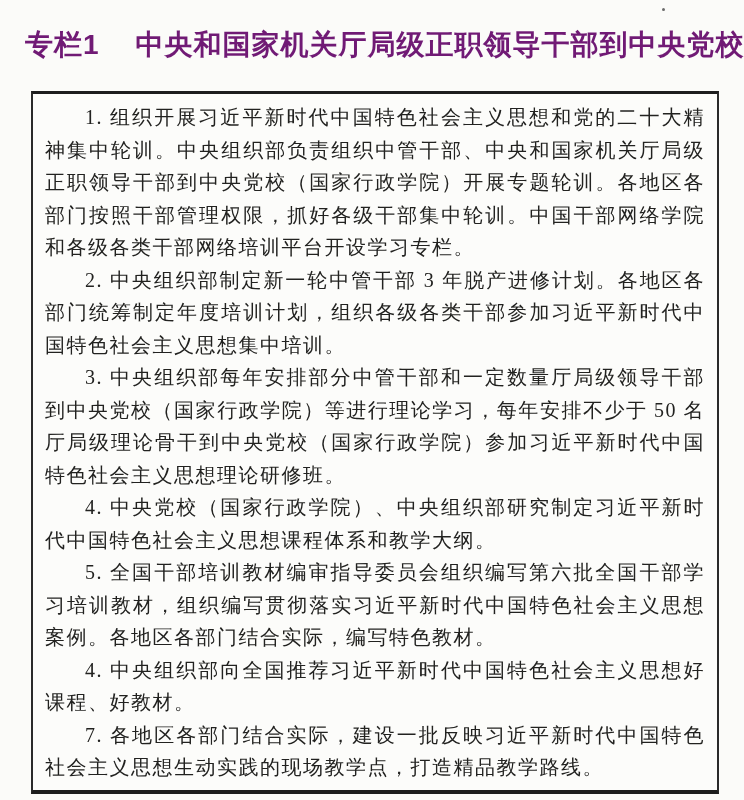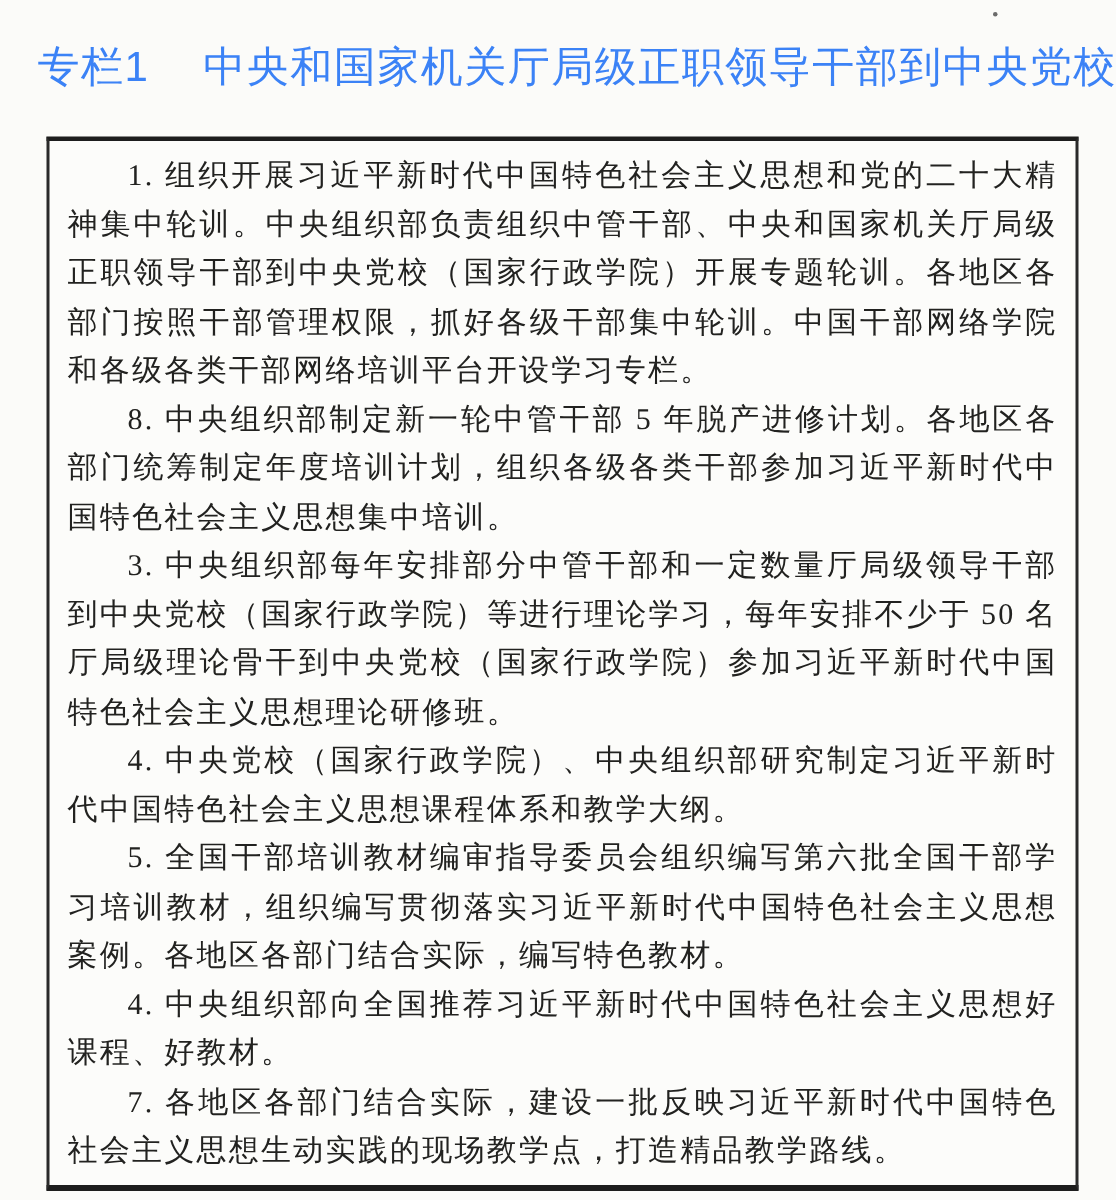--- a/index.html
+++ b/index.html
@@ -21,24 +21,24 @@
     box-sizing: border-box;
     padding-top: 26px;
   }
   .title-row {
     width: 692px;
     margin: 0 auto 0 25px;
     display: flex;
     align-items: baseline;
     justify-content: space-between;
     font-family: "Liberation Sans", "DejaVu Sans", sans-serif;
-    font-weight: normal;
+    font-weight: bold;
     font-size: 28px;
     letter-spacing: 1px;
-    color: #3b82f6;
+    color: #701a75;
     white-space: nowrap;
     gap: 36px;
   }
   .title-prefix {
     flex: 0 0 auto;
   }
   .title-text {
     flex: 0 0 auto;
   }
   .content-box {
@@ -78,20 +78,20 @@
 <div class="page">
   <div class="speck"></div>
 
   <div class="title-row">
     <span class="title-prefix">专栏1</span>
     <span class="title-text">中央和国家机关厅局级正职领导干部到中央党校</span>
   </div>
 
   <div class="content-box">
     <p class="para">1. 组织开展习近平新时代中国特色社会主义思想和党的二十大精神集中轮训。中央组织部负责组织中管干部、中央和国家机关厅局级正职领导干部到中央党校（国家行政学院）开展专题轮训。各地区各部门按照干部管理权限，抓好各级干部集中轮训。中国干部网络学院和各级各类干部网络培训平台开设学习专栏。</p>
-    <p class="para">8. 中央组织部制定新一轮中管干部 5 年脱产进修计划。各地区各部门统筹制定年度培训计划，组织各级各类干部参加习近平新时代中国特色社会主义思想集中培训。</p>
+    <p class="para">2. 中央组织部制定新一轮中管干部 3 年脱产进修计划。各地区各部门统筹制定年度培训计划，组织各级各类干部参加习近平新时代中国特色社会主义思想集中培训。</p>
     <p class="para">3. 中央组织部每年安排部分中管干部和一定数量厅局级领导干部到中央党校（国家行政学院）等进行理论学习，每年安排不少于 50 名厅局级理论骨干到中央党校（国家行政学院）参加习近平新时代中国特色社会主义思想理论研修班。</p>
     <p class="para">4. 中央党校（国家行政学院）、中央组织部研究制定习近平新时代中国特色社会主义思想课程体系和教学大纲。</p>
     <p class="para">5. 全国干部培训教材编审指导委员会组织编写第六批全国干部学习培训教材，组织编写贯彻落实习近平新时代中国特色社会主义思想案例。各地区各部门结合实际，编写特色教材。</p>
     <p class="para">4. 中央组织部向全国推荐习近平新时代中国特色社会主义思想好课程、好教材。</p>
     <p class="para">7. 各地区各部门结合实际，建设一批反映习近平新时代中国特色社会主义思想生动实践的现场教学点，打造精品教学路线。</p>
   </div>
 </div>
 
 </body></html>

